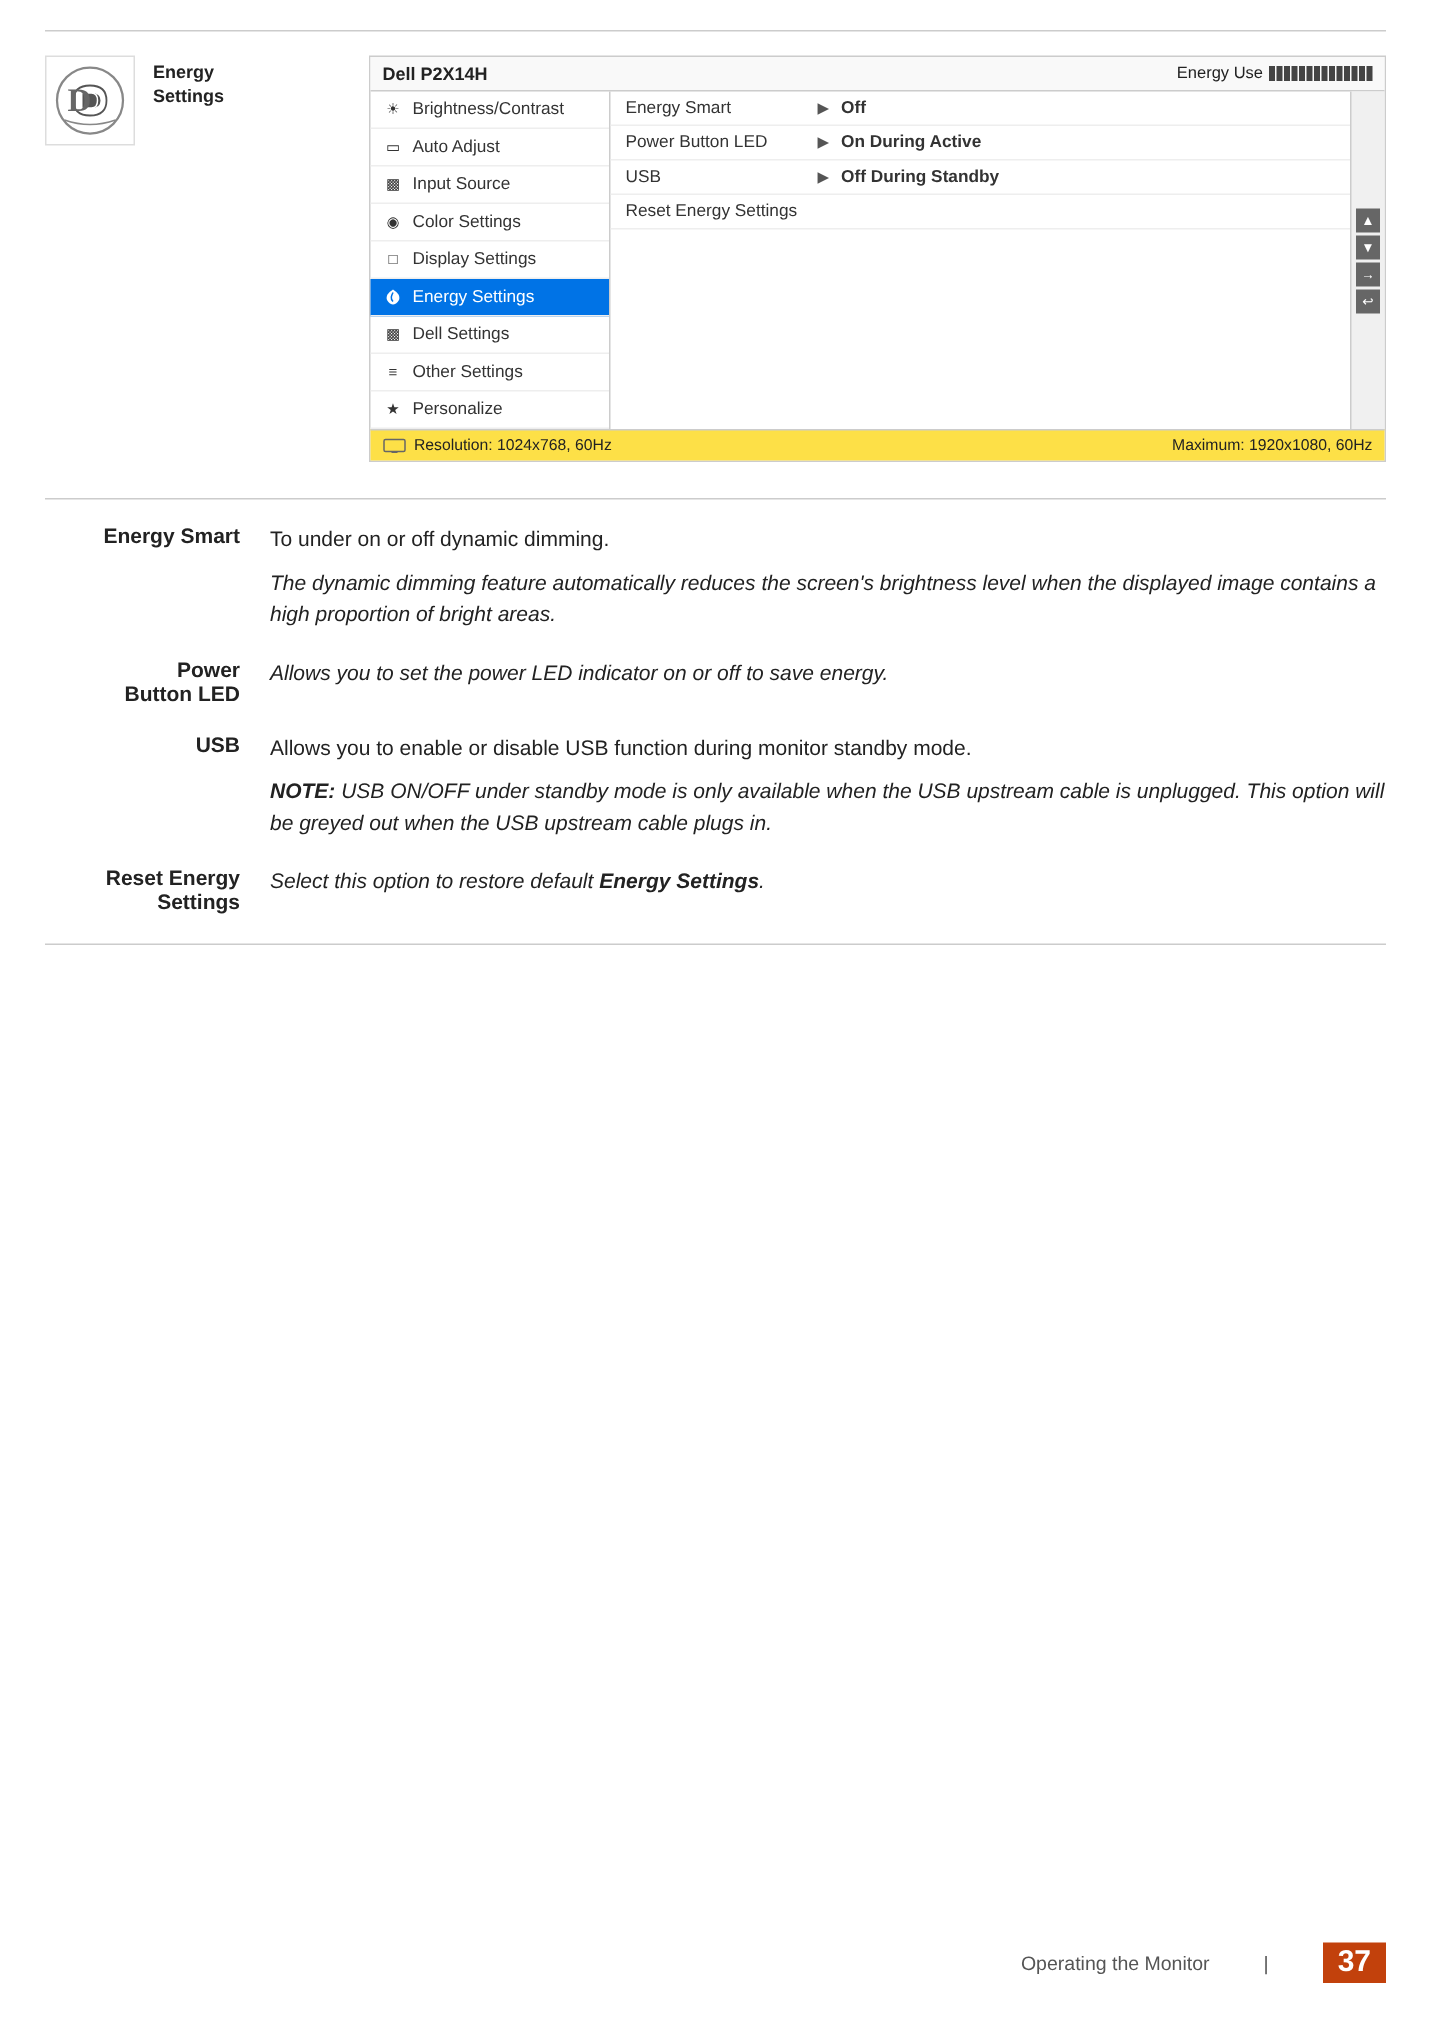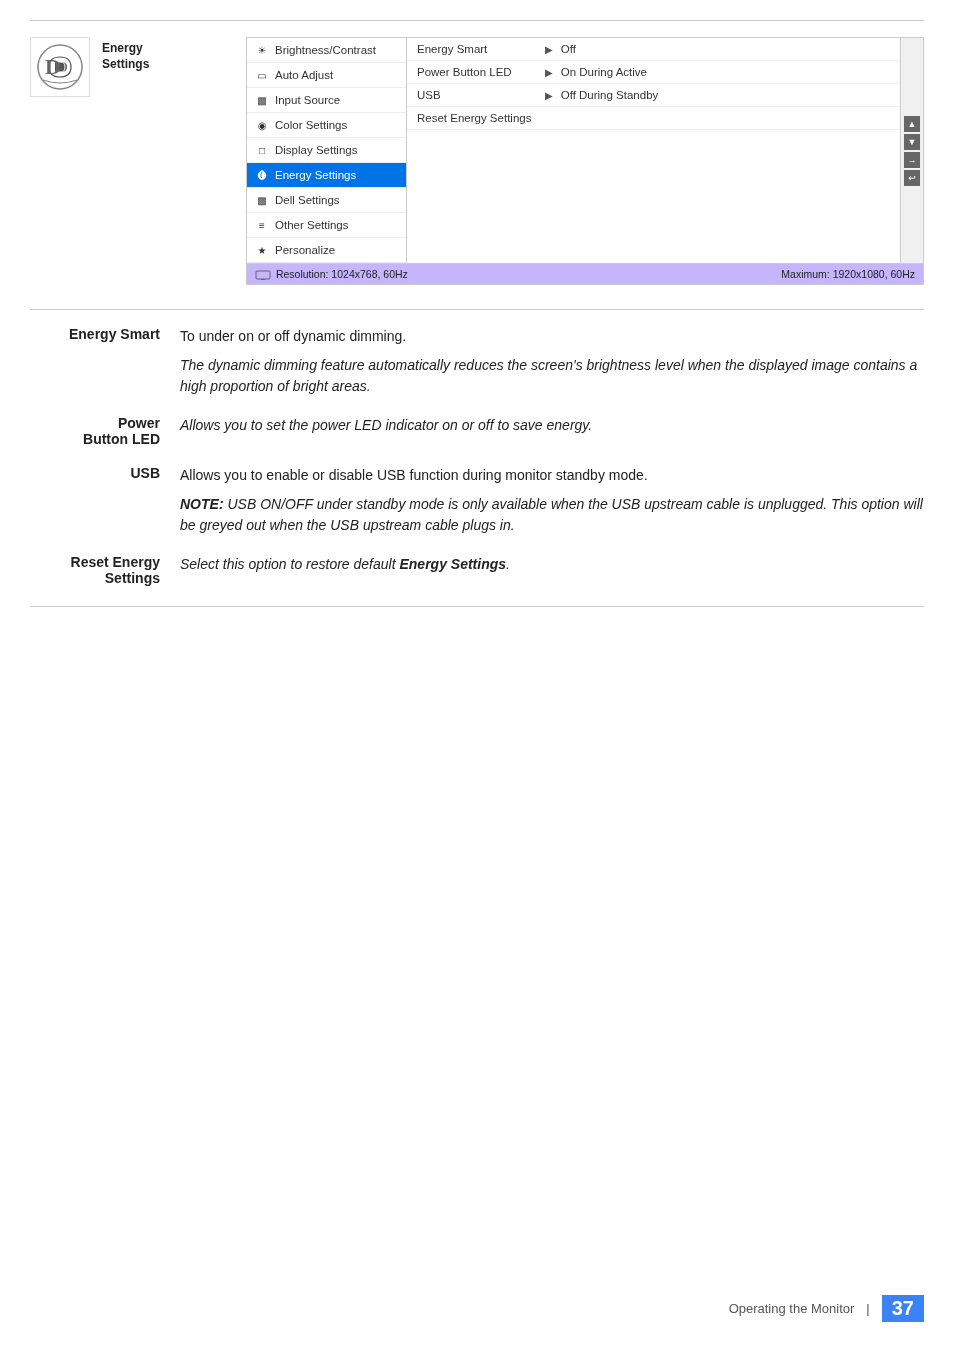--- a/index.html
+++ b/index.html
@@ -159,31 +159,32 @@
       color: #333;
     }
 
     .panel-arrow {
       color: #555;
       font-size: 10px;
     }
 
     .panel-value {
       color: #333;
+      font-weight: bold;
     }
 
     
     .resolution-bar {
       display: flex;
       justify-content: space-between;
       align-items: center;
       padding: 4px 8px;
       border-top: 1px solid #ccc;
       font-size: 10.5px;
-      background: #c4b5fd;
+      background: #fde047;
     }
 
     
     .nav-controls {
       display: flex;
       flex-direction: column;
       gap: 2px;
       padding: 4px 3px;
       border-left: 1px solid #ccc;
       background: #f0f0f0;
@@ -253,34 +254,34 @@
 
     .footer-text {
       font-size: 13px;
       color: #555;
     }
 
     .footer-page {
       font-size: 20px;
       font-weight: bold;
       color: #222;
-      background: #3b82f6;
+      background: #c2410c;
       color: #fff;
       padding: 2px 10px;
     }
 
     .page-bottom {
       position: absolute;
       bottom: 30px;
       left: 30px;
       right: 30px;
       display: flex;
       justify-content: flex-end;
       align-items: center;
-      gap: 12px;
+      gap: 36px;
     }
   </style>
 </head>
 <body>
 
 <div class="page">
   <hr class="top-rule">
 
   <div class="header-section">
     <div class="logo-title">
@@ -294,20 +295,42 @@
 
           <text x="10" y="32" font-size="22" font-weight="bold" fill="#666" font-family="serif">D</text>
           <path d="M8 38 Q25 44 42 38" fill="none" stroke="#888" stroke-width="1"></path>
         </svg>
       </div>
       <div class="title-text" style="white-space:pre-line;">Energy
 Settings</div>
     </div>
 
     <div class="monitor-ui">
+      <div class="monitor-header">
+        <span class="monitor-model">Dell P2X14H</span>
+        <div class="energy-bar">
+          <span>Energy Use</span>
+          <div class="bar-indicator">
+            <div class="bar-segment"></div>
+            <div class="bar-segment"></div>
+            <div class="bar-segment"></div>
+            <div class="bar-segment"></div>
+            <div class="bar-segment"></div>
+            <div class="bar-segment"></div>
+            <div class="bar-segment"></div>
+            <div class="bar-segment"></div>
+            <div class="bar-segment"></div>
+            <div class="bar-segment"></div>
+            <div class="bar-segment"></div>
+            <div class="bar-segment"></div>
+            <div class="bar-segment"></div>
+            <div class="bar-segment"></div>
+          </div>
+        </div>
+      </div>
 
       <div style="display:flex; flex-direction:row;">
 
         <div class="menu-list">
 
         <div class="menu-item">
               <span class="menu-icon">☀</span>
               <span>Brightness/Contrast</span>
             </div>
             <div class="menu-item">

